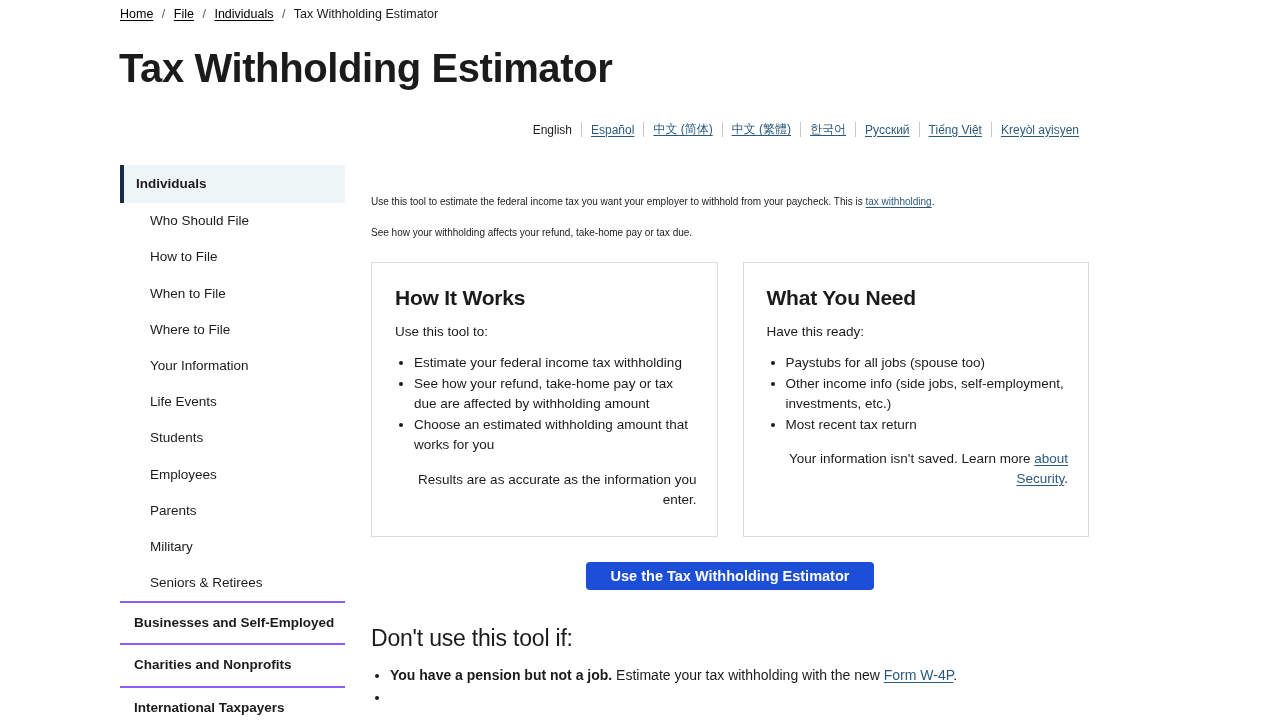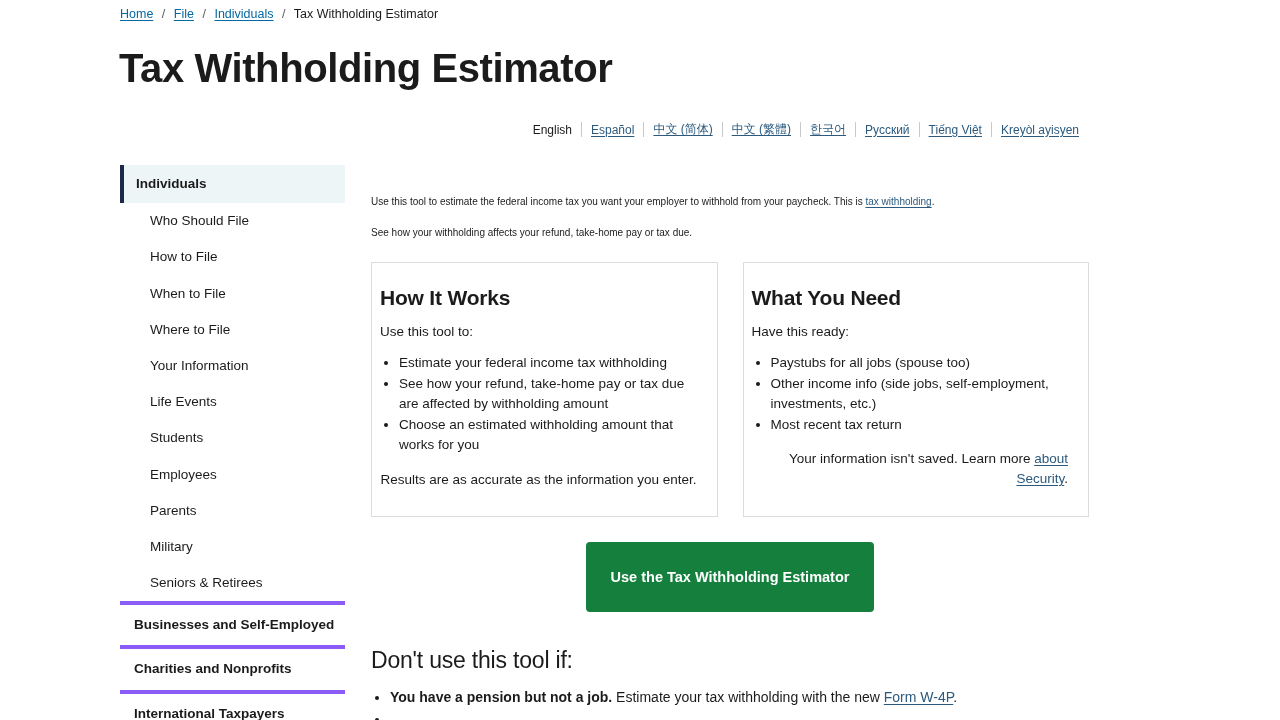--- a/index.html
+++ b/index.html
@@ -23,21 +23,21 @@
   
   .breadcrumb {
     position: absolute;
     left: 120px;
     top: 7px;
     font-size: 12.5px;
     color: #1b1b1b;
     white-space: nowrap;
   }
   .breadcrumb a {
-    color: #0369a1;
+    color: #000000;
     text-underline-offset: 2px;
   }
   .breadcrumb .sep {
     color: #5c5c5c;
     padding: 0 5px;
   }
   .breadcrumb .current { color: #1b1b1b; }
 
   
   .page-title {
@@ -99,21 +99,21 @@
     border-left: 4px solid #1b2a4a;
     font-weight: bold;
     padding-left: 12px;
     padding-top: 11px;
     padding-bottom: 11px;
   }
   .nav-item.child { padding-left: 30px; }
   .nav-item.section {
     font-weight: bold;
     padding-left: 14px;
-    border-top: 4px solid #8b5cf6;
+    border-top: 2px solid #8b5cf6;
     padding-top: 12px;
     padding-bottom: 12px;
   }
 
   
   .main {
     position: absolute;
     left: 371px;
     top: 192px;
     width: 718px;
@@ -133,21 +133,21 @@
   
   .cards {
     display: flex;
     gap: 25px;
     margin-top: 19px;
   }
   .card {
     flex: 1 1 0;
     border: 1px solid #dcdcdc;
     background: #ffffff;
-    padding: 22px 20px 26px 8px;
+    padding: 22px 20px 26px 23px;
     min-height: 246px;
   }
   .card h2 {
     margin: 0 0 12px 0;
     font-size: 21px;
     line-height: 1.2;
     font-weight: bold;
     letter-spacing: -0.2px;
     color: #1b1b1b;
   }
@@ -168,26 +168,26 @@
   .card .footnote { margin-top: 14px; text-align: right; }
 
   
   .cta-wrap {
     margin-top: 25px;
     display: flex;
     justify-content: center;
   }
   .cta {
     display: inline-block;
-    background: #15803d;
+    background: #1d4ed8;
     color: #ffffff;
     font-size: 14.5px;
     font-weight: bold;
     text-decoration: none;
-    padding: 28px 25px;
+    padding: 7px 25px;
     border: none;
     border-radius: 4px;
     font-family: "Liberation Sans", sans-serif;
     cursor: pointer;
     line-height: 1;
   }
 
   
   .warn { margin-top: 35px; }
   .warn h2 {

